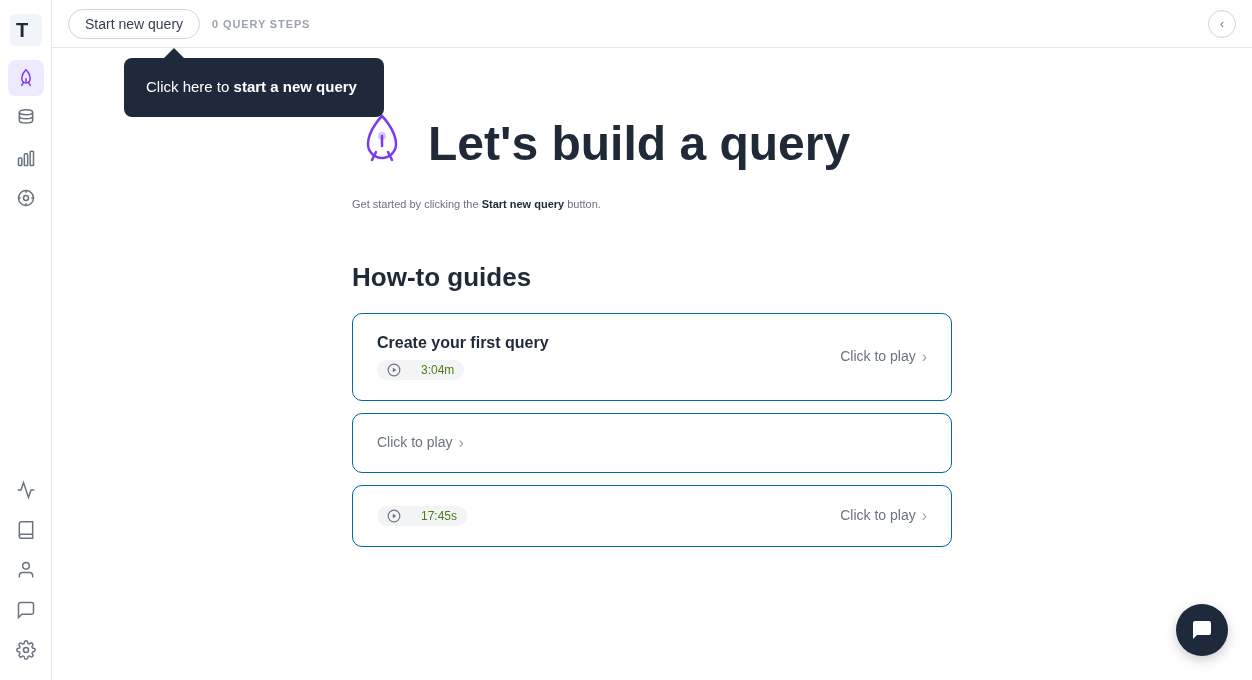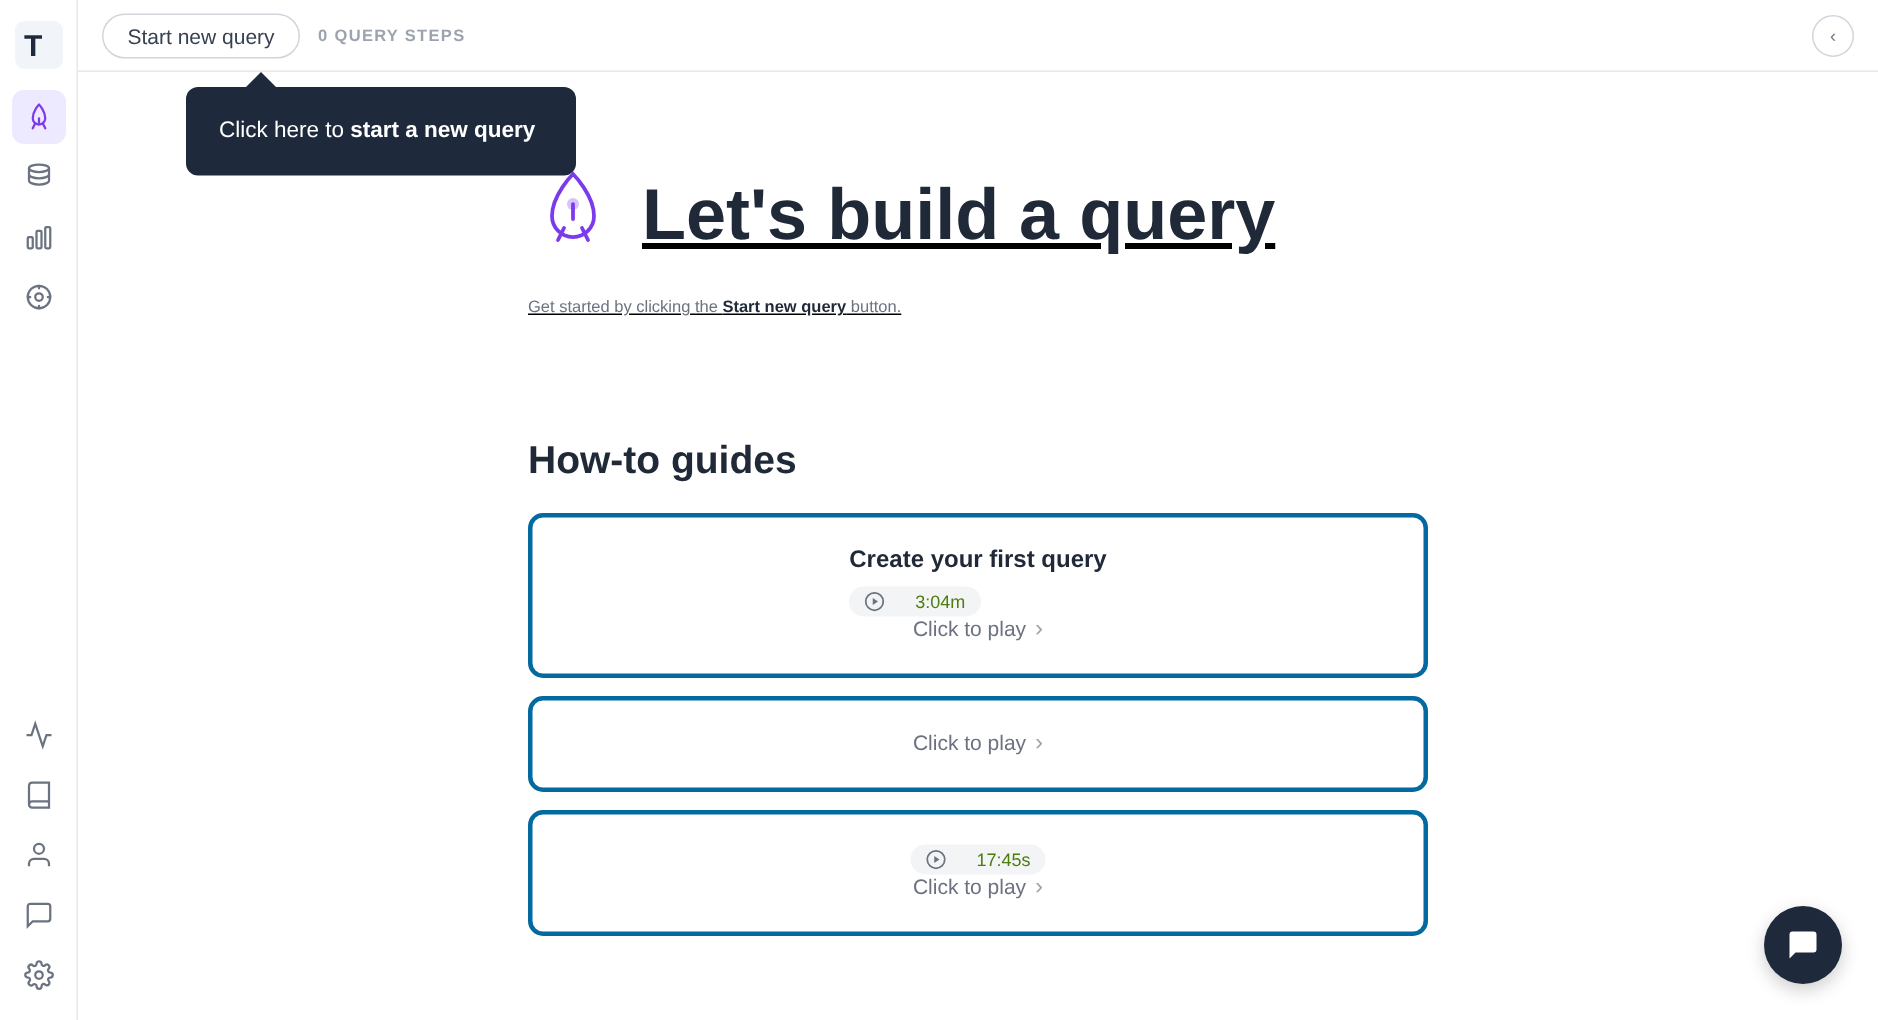--- a/index.html
+++ b/index.html
@@ -134,21 +134,20 @@
       align-items: center;
       padding: 60px 40px 40px;
     }
 
     .hero-section {
       display: flex;
       flex-direction: column;
       align-items: flex-start;
       width: 100%;
       max-width: 600px;
-      text-decoration: underline;
     }
 
     .hero-title-row {
       display: flex;
       align-items: center;
       gap: 16px;
       margin-bottom: 16px;
     }
 
     .rocket-icon {
@@ -173,34 +172,32 @@
     .guides-section {
       width: 100%;
       max-width: 600px;
     }
 
     .guides-title {
       font-size: 26px;
       font-weight: 700;
       color: #1f2937;
       margin-bottom: 20px;
-      margin-top: 28px;
     }
 
     .guide-card {
       background: #fff;
-      border: 3px solid #0369a1;
+      border: 1px solid #0369a1;
       border-radius: 10px;
       padding: 20px 24px;
       margin-bottom: 12px;
       display: flex;
       align-items: center;
       justify-content: space-between;
       cursor: pointer;
-      flex-direction: column;
     }
 
     .guide-left { display: flex; flex-direction: column; gap: 8px; }
     .guide-card-title {
       font-size: 16px;
       font-weight: 600;
       color: #1f2937;
     }
     .guide-duration {
       display: flex;

